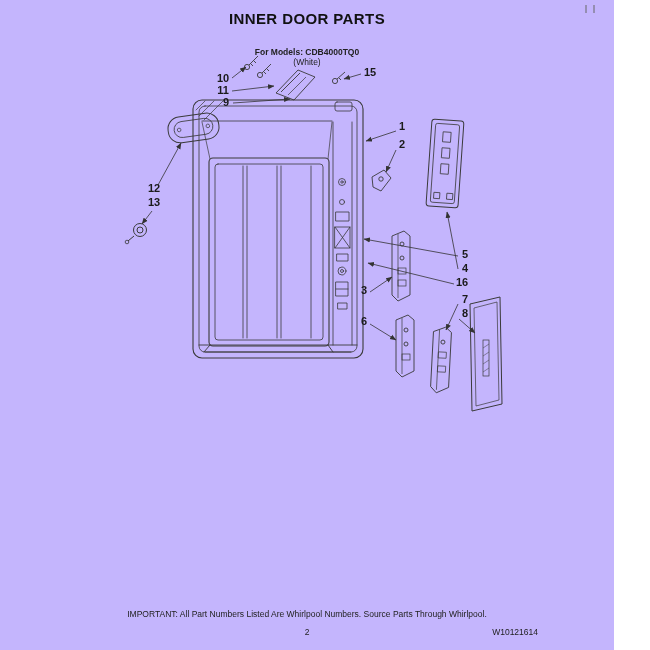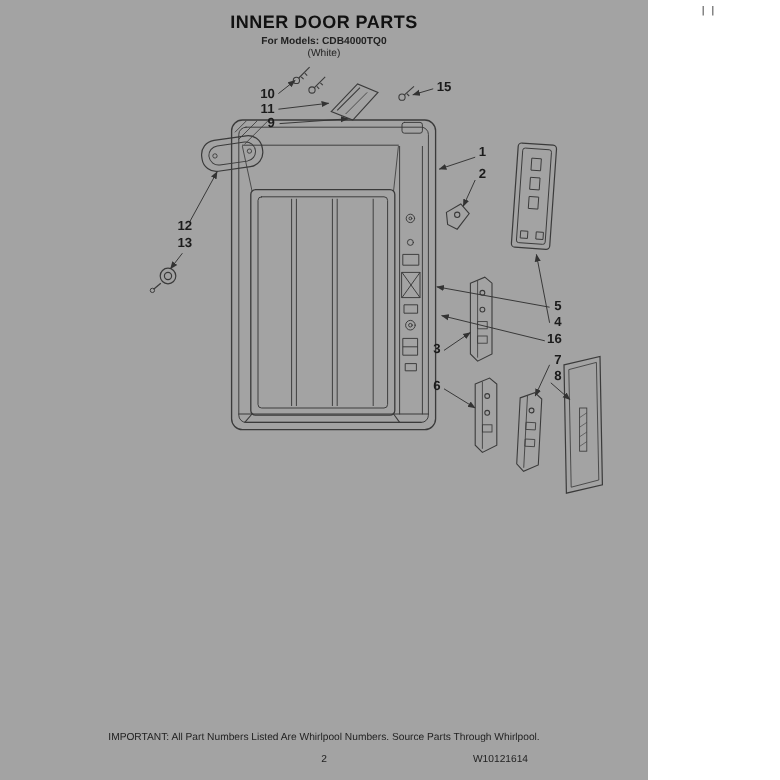--- a/index.html
+++ b/index.html
@@ -1,36 +1,36 @@
 <!DOCTYPE html>
 <html><head>
 <meta charset="utf-8">
 <style>
   html, body { margin:0; padding:0; }
   body {
     width:650px; height:650px; background:#ffffff;
     font-family:"Liberation Sans", sans-serif; color:#1b1b1b;
     overflow:hidden;
   }
-  .page { position:relative; width:540px; height:650px; background:#a3a3a3; }
+  .page { position:relative; width:614px; height:650px; background:#c4b5fd; }
   .header { position:absolute; top:10px; left:0; width:100%; text-align:center; }
   .title { font-size:15px; font-weight:bold; letter-spacing:0.4px; color:#111; }
-  .models { font-size:8.5px; font-weight:bold; margin-top:2px; color:#222; }
+  .models { font-size:8.5px; font-weight:bold; margin-top:20px; color:#222; }
   .finish { font-size:8.5px; font-weight:normal; color:#222; }
   .diagram { position:absolute; top:0; left:0; }
   .footer-note {
     position:absolute; top:609px; left:0; width:100%;
     text-align:center; font-size:8.5px; color:#222;
   }
   .page-number {
     position:absolute; top:627px; left:0; width:100%;
     text-align:center; font-size:8.5px; color:#222;
   }
   .doc-number {
-    position:absolute; top:627px; right:100px;
+    position:absolute; top:627px; right:76px;
     font-size:8.5px; color:#222;margin-left:26px;
   }
   .callout {
     font-family:"Liberation Sans", sans-serif;
     font-size:11px; font-weight:bold; fill:#1b1b1b; text-anchor:middle;
   }
   .leader { stroke:#333; stroke-width:0.8; fill:none; }
 </style>
 </head>
 <body>

